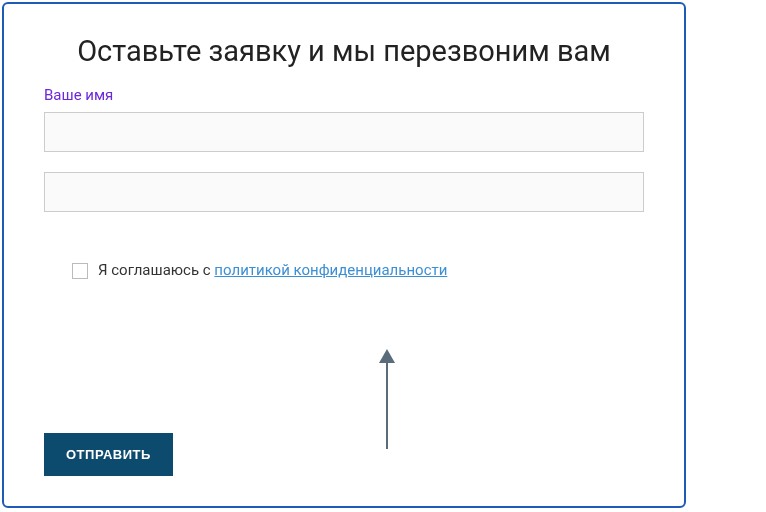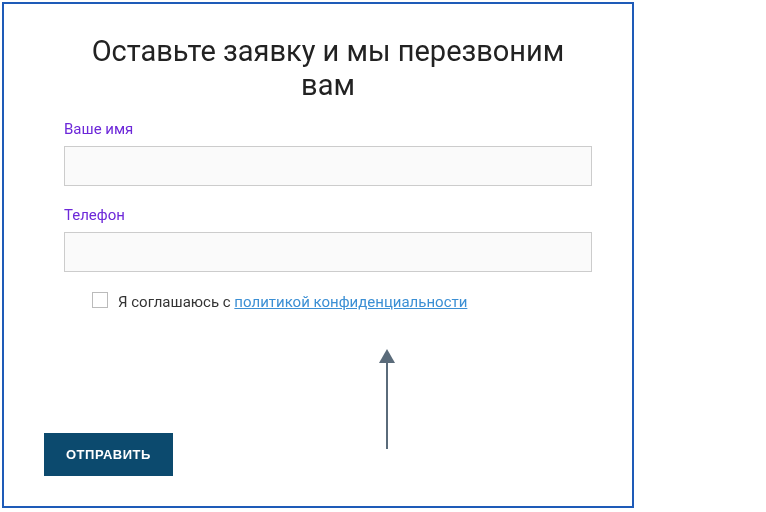--- a/index.html
+++ b/index.html
@@ -9,24 +9,24 @@
     }
     body {
       font-family: -apple-system, BlinkMacSystemFont, "Segoe UI", Roboto, "Helvetica Neue", Arial, sans-serif;
       background: #fff;
       width: 766px;
       height: 512px;
       padding: 2px;
     }
     .form-container {
       border: 2px solid #1e5bb8;
-      border-radius: 0;
-      width: 632px;
+      border-radius: 6px;
+      width: 684px;
       height: 506px;
-      padding: 30px 40px 30px 60px;
+      padding: 30px 40px 30px 40px;
       position: relative;
     }
     .form-title {
       font-size: 29px;
       font-weight: 400;
       color: #222;
       text-align: center;
       margin-bottom: 18px;
     }
     .field-label {
@@ -39,22 +39,23 @@
       width: 100%;
       height: 40px;
       border: 1px solid #ccc;
       background: #fafafa;
       padding: 0 10px;
       font-size: 15px;
       margin-bottom: 20px;
     }
     .consent-row {
       display: flex;
-      align-items: flex-start;
+      align-items: flex-end;
       gap: 10px;
+      margin-top: 28px;
       margin-left: 28px;
     }
     .consent-checkbox {
       width: 16px;
       height: 16px;
       border: 1px solid #bbb;
       background: #fff;
       appearance: none;
       cursor: pointer;
       flex-shrink: 0;
@@ -111,21 +112,20 @@
   </style>
 </head>
 <body>
 
 <div class="form-container">
   <h1 class="form-title">Оставьте заявку и мы перезвоним вам</h1>
 
   <label class="field-label">Ваше имя</label>
   <input type="text" class="field-input" value="" style="">
 
-  <label class="field-label">Телефон</label>
   <input type="text" class="field-input" value="" style="">
 
   <div class="consent-row">
     <input type="checkbox" class="consent-checkbox" style="">
     <span>
       <span class="consent-text">Я соглашаюсь с </span><a class="consent-link">политикой конфиденциальности</a>
     </span>
   </div>
 
   <button class="submit-button">ОТПРАВИТЬ</button>

